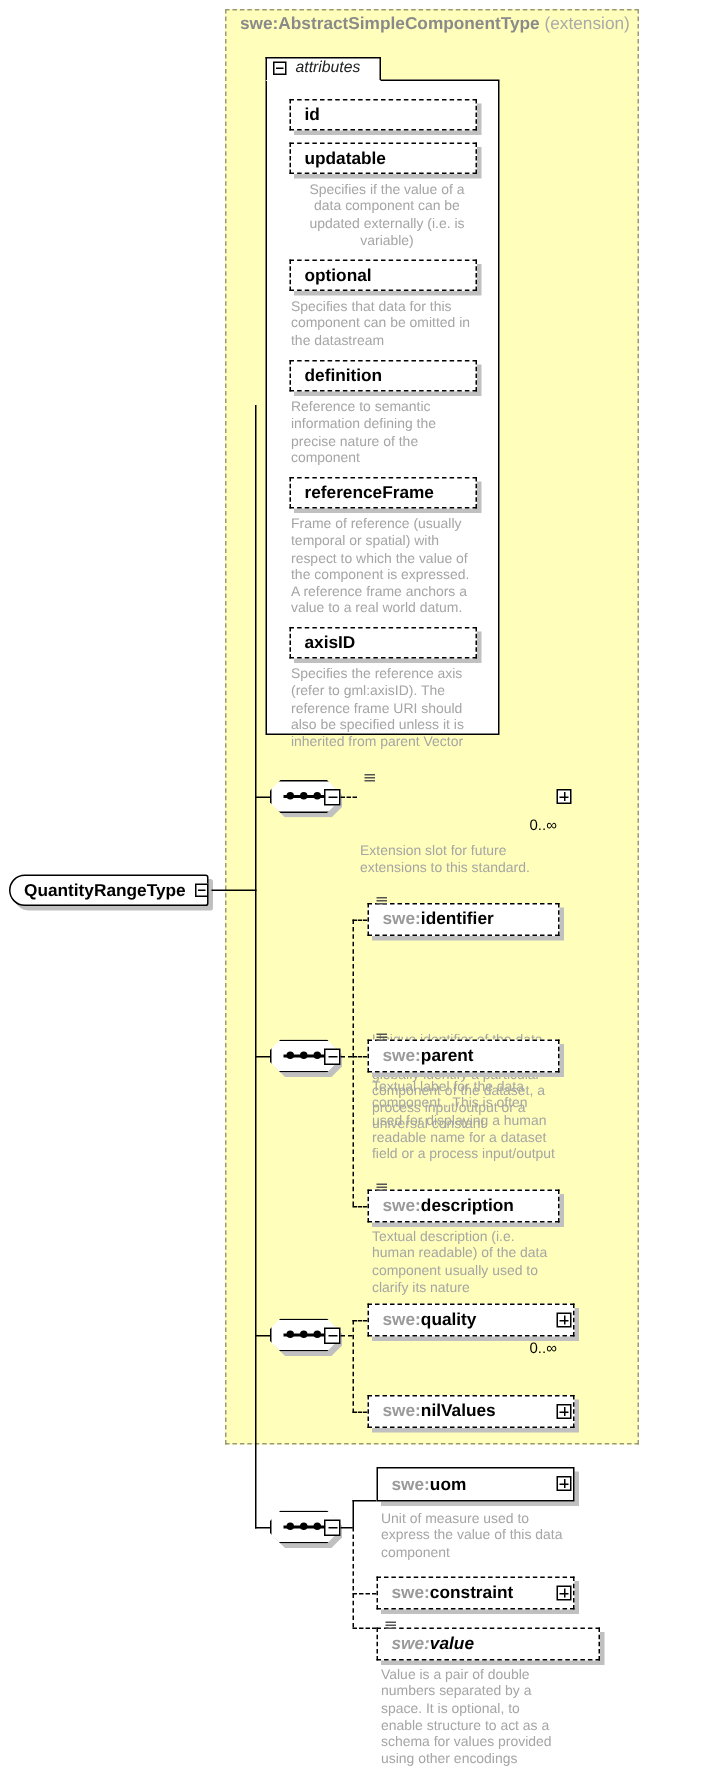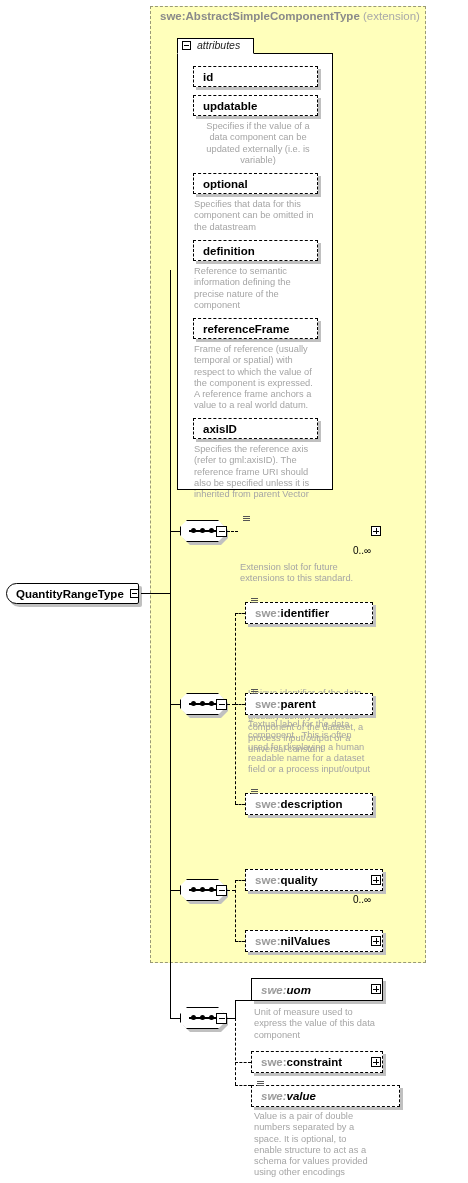--- a/index.html
+++ b/index.html
@@ -94,21 +94,21 @@
     background: #000000;
   }
 
   
   .node {
     position: absolute;
     background: #ffffff;
     box-shadow: 3px 3px 0 0 #c0c0c0;
   }
   .node.dashed { border: 1.5px dashed #000000; }
-  .node.solid  { border: 1.5px solid #000000; font-style: italic; }
+  .node.solid  { border: 1.5px solid #000000; }
   .node-label {
     position: absolute;
     left: 9px; top: 50%;
     transform: translateY(-50%);
     font-size: 11.5px;
     font-weight: bold;
     color: #000000;
     white-space: nowrap;
   }
   .node-label .ns { color: #9a9a9a; font-weight: bold; }
@@ -363,20 +363,24 @@
 
   <div class="hline dash" style="left:235px; top:804px; width:10px;"></div>
   <div class="node dashed" style="left:245px; top:793px; width:128px; height:22px;">
     <span class="node-label"><span class="ns">swe:</span><span>description</span></span>
   </div>
   <div class="elmark" style="left:251px; top:789px;">
       <i></i>
       <i></i>
       <i></i>
     </div>
+  <div class="doc" style="left:248px; top:819px; width:134px;">Textual description (i.e.
+human readable) of the data
+component usually used to
+clarify its nature</div>
 
   <div class="hline" style="left:170px; top:890px; width:10px;"></div>
   <div class="seq" style="left:180px; top:879px;">
     <div class="octshadow"></div>
     <div class="oct"></div>
     <div class="dots">
         <span class="dot d1"></span>
         <span class="dot d2"></span>
         <span class="dot d3"></span>
       </div>

